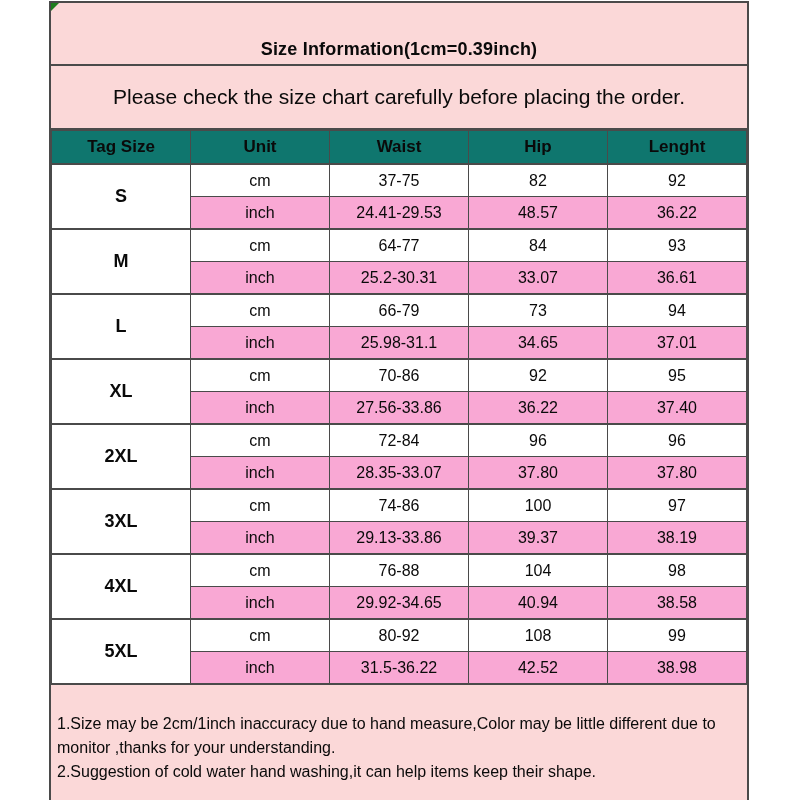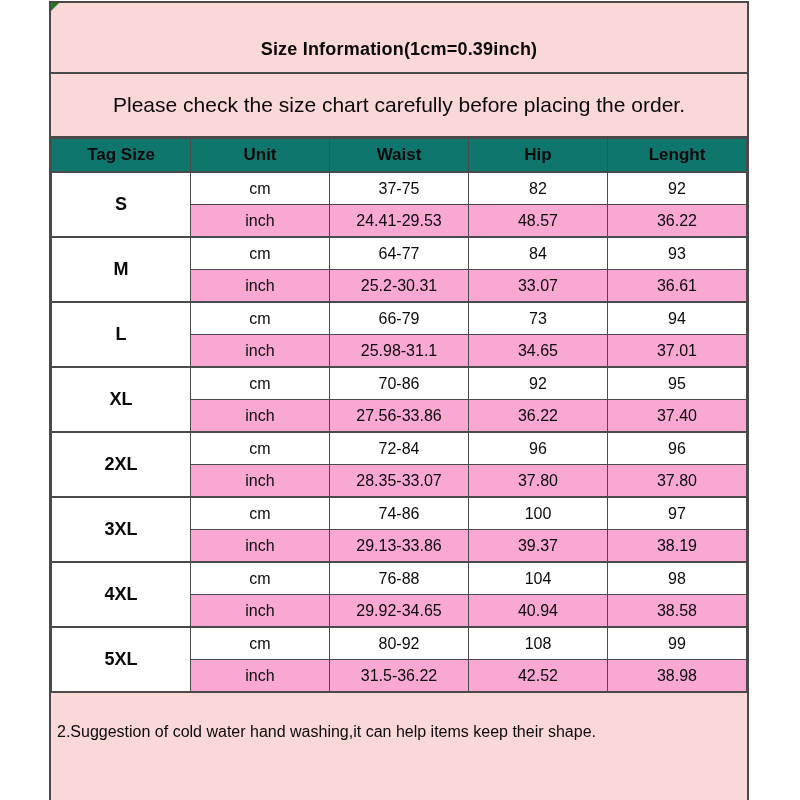--- a/index.html
+++ b/index.html
@@ -32,21 +32,21 @@
   }
   .title-cell {
     height: 57px;
     background: #fbd8d8;
     border-bottom: 2px solid #4a4a4a;
     display: flex;
     align-items: flex-end;
     justify-content: center;
     font-weight: bold;
     font-size: 18px;
-    padding-bottom: 12px;
+    padding-bottom: 4px;
     letter-spacing: 0.2px;
   }
   .subtitle-cell {
     height: 62px;
     background: #fbd8d8;
     border-bottom: 2px solid #4a4a4a;
     display: flex;
     align-items: center;
     justify-content: center;
     font-size: 21px;
@@ -233,15 +233,16 @@
       <tr class="inch-row">
         <td>inch</td>
         <td>31.5-36.22</td>
         <td>42.52</td>
         <td>38.98</td>
       </tr>
     </tbody>
   </table>
 
   <div class="attention">
+    <div class="line">1.Size may be 2cm/1inch inaccuracy due to hand measure,Color may be little different due to monitor ,thanks for your understanding.</div>
     <div class="line">2.Suggestion of cold water hand washing,it can help items keep their shape.</div>
   </div>
 </div>
 
 </body></html>

